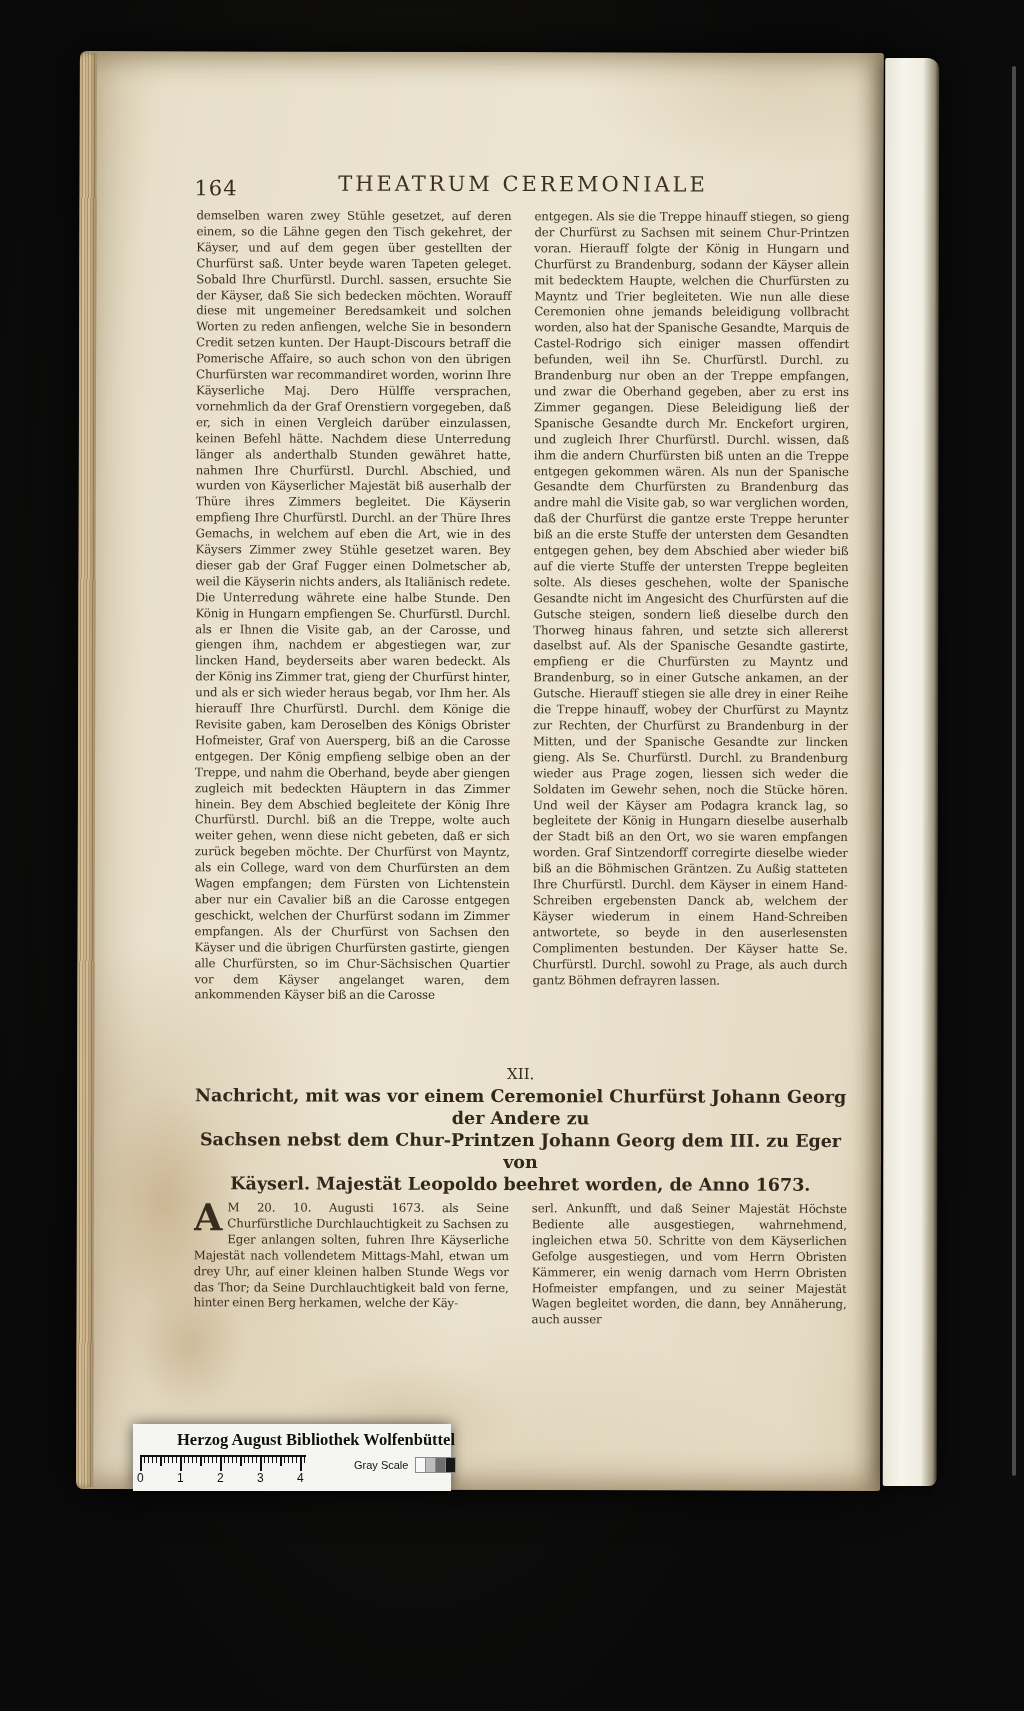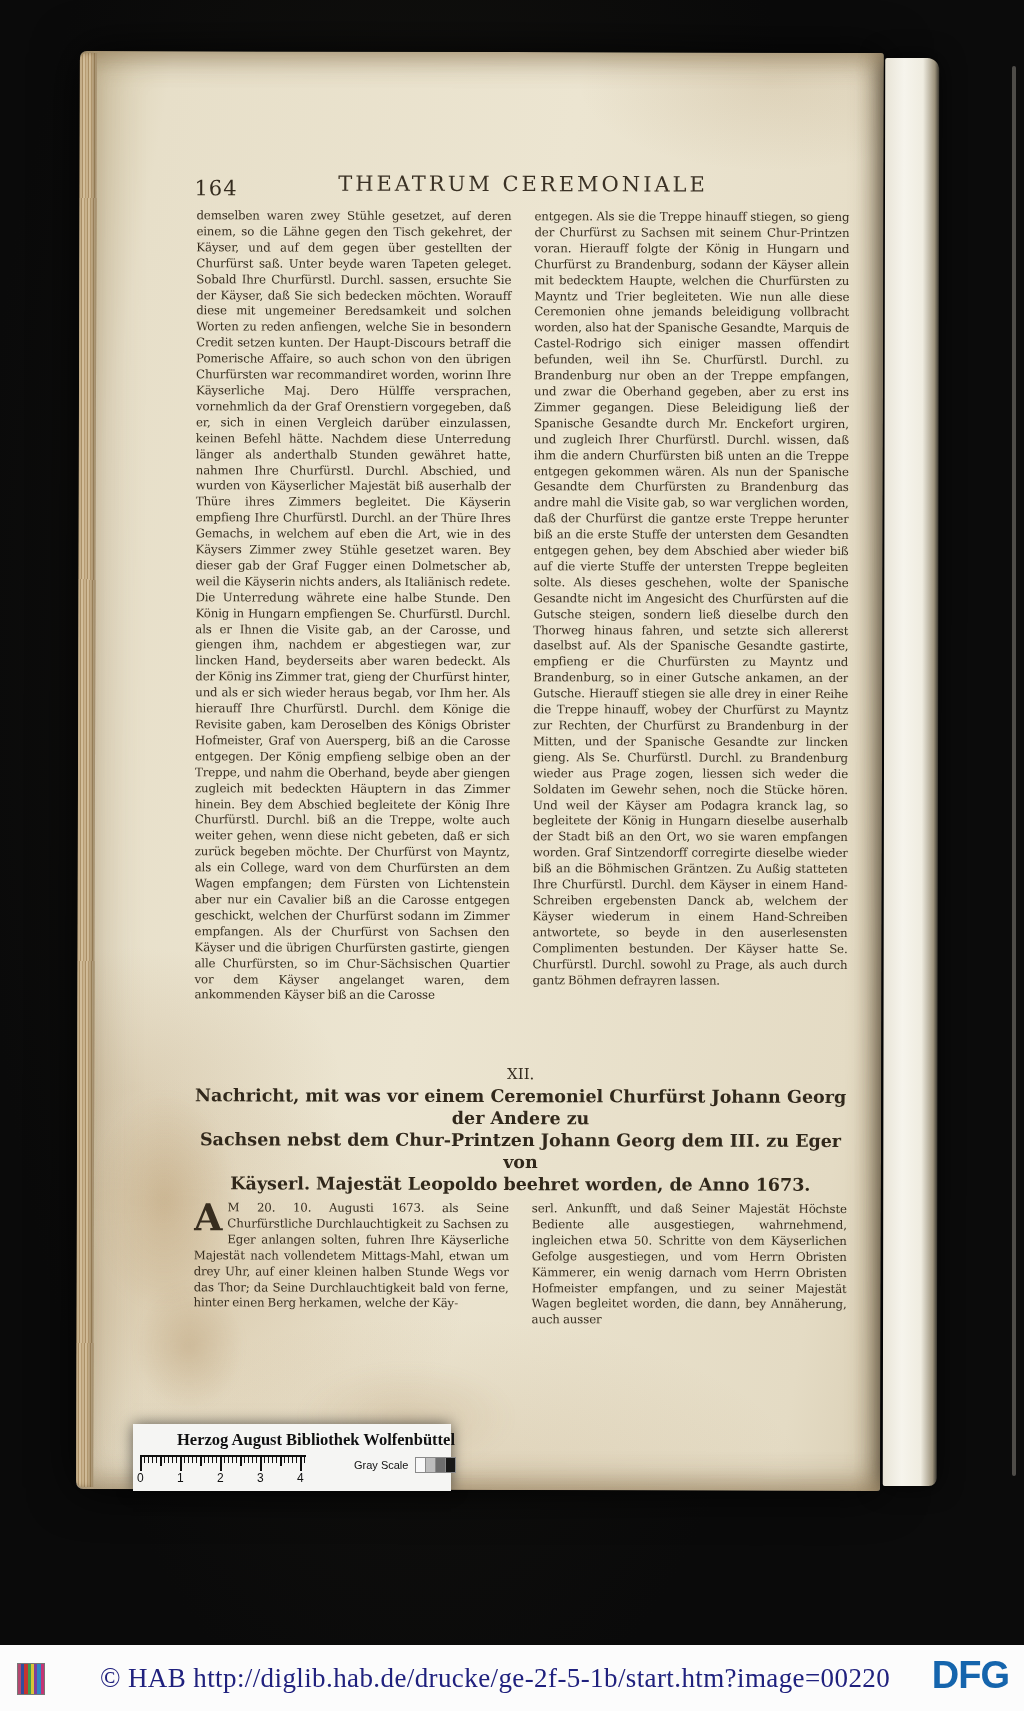--- a/index.html
+++ b/index.html
@@ -131,19 +131,14 @@
       <span class="gray-scale-label">Gray Scale</span>
       <span class="swatches">
         <span class="swatch" style="background:#f8f8f8"></span>
         <span class="swatch" style="background:#bdbdbd"></span>
         <span class="swatch" style="background:#6e6e6e"></span>
         <span class="swatch" style="background:#181818"></span>
       </span>
     </div>
   </div>
 
-  <div class="footer-bar">
-    <div class="color-bar-icon"></div>
-    <div class="citation">© HAB http://diglib.hab.de/drucke/ge-2f-5-1b/start.htm?image=00220</div>
-    <div class="dfg-logo">DFG</div>
-  </div>
 
 </div>
 
 </body></html>

